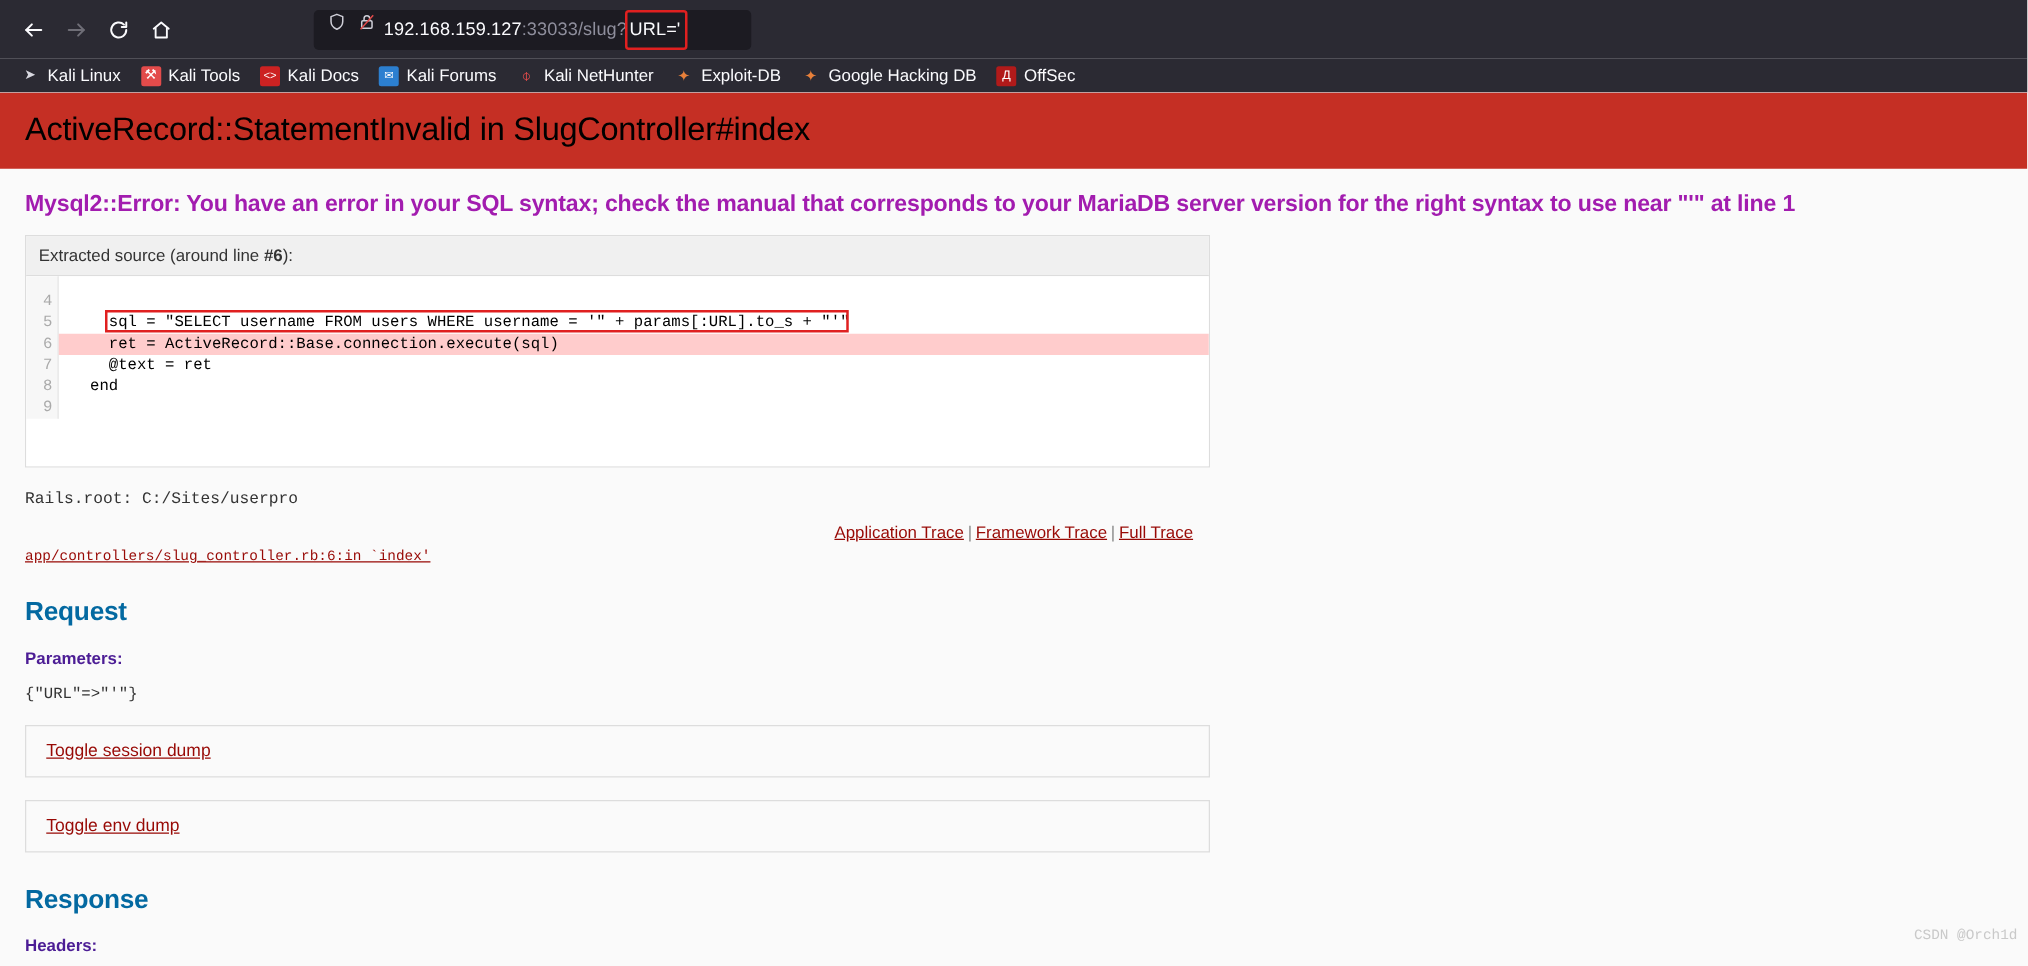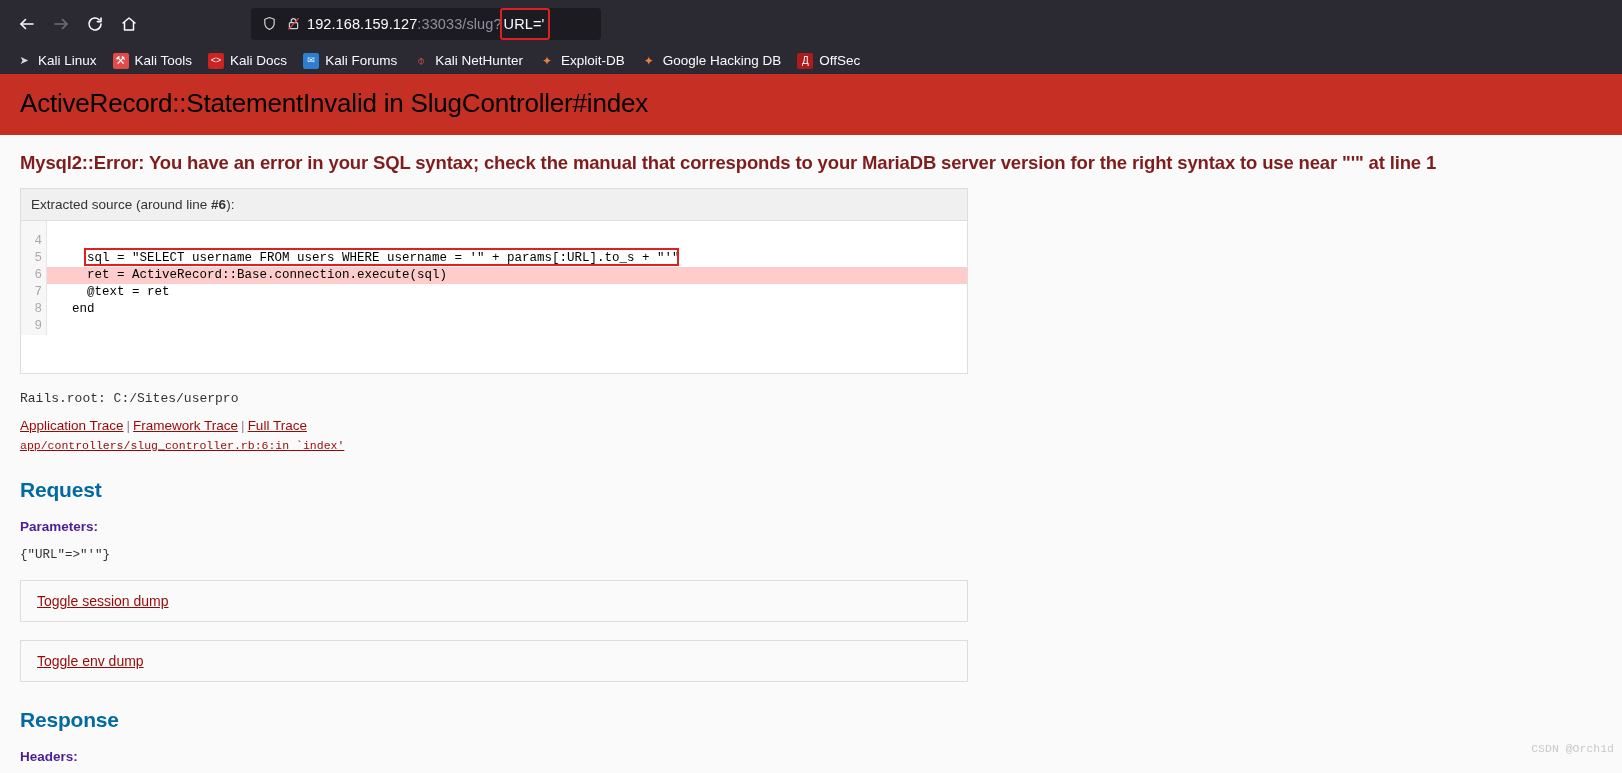--- a/index.html
+++ b/index.html
@@ -37,21 +37,20 @@
   .nav-btn svg { display: block; }
 
   .urlbar-wrap {
     flex: 0 0 auto;
     margin-left: 105px;
     width: 350px;
     height: 32px;
     background: #1c1b22;
     border-radius: 4px;
     display: flex;
-    align-items: center;
     padding: 0 8px;
     box-sizing: border-box;
     position: relative;
   }
   .urlbar-icon {
     width: 20px;
     height: 20px;
     display: flex;
     align-items: center;
     justify-content: center;
@@ -117,21 +116,21 @@
   }
   .error-banner {
     background: #c52f24;
     color: #000000;
     padding: 14px 20px 16px 20px;
     font-size: 26px;
     font-weight: normal;
     letter-spacing: -0.2px;
   }
   .error-message {
-    color: #7f1d1d;
+    color: #a21caf;
     font-size: 18.5px;
     font-weight: bold;
     padding: 17px 20px 14px 20px;
     letter-spacing: -0.15px;
     white-space: nowrap;
   }
 
   .source-box {
     margin: 0 20px;
     width: 948px;
@@ -197,20 +196,21 @@
   .rails-root {
     font-family: "Liberation Mono", monospace;
     font-size: 13px;
     color: #333;
     padding: 17px 20px 0 20px;
   }
   .trace-links {
     padding: 12px 20px 0 20px;
     font-size: 13.5px;
     color: #333;
+    text-align: center;
   }
   .trace-links a {
     color: #980905;
     text-decoration: underline;
   }
   .trace-sep { color: #888; padding: 0 3px; }
   .trace-path {
     font-family: "Liberation Mono", monospace;
     font-size: 11.5px;
     color: #980905;

